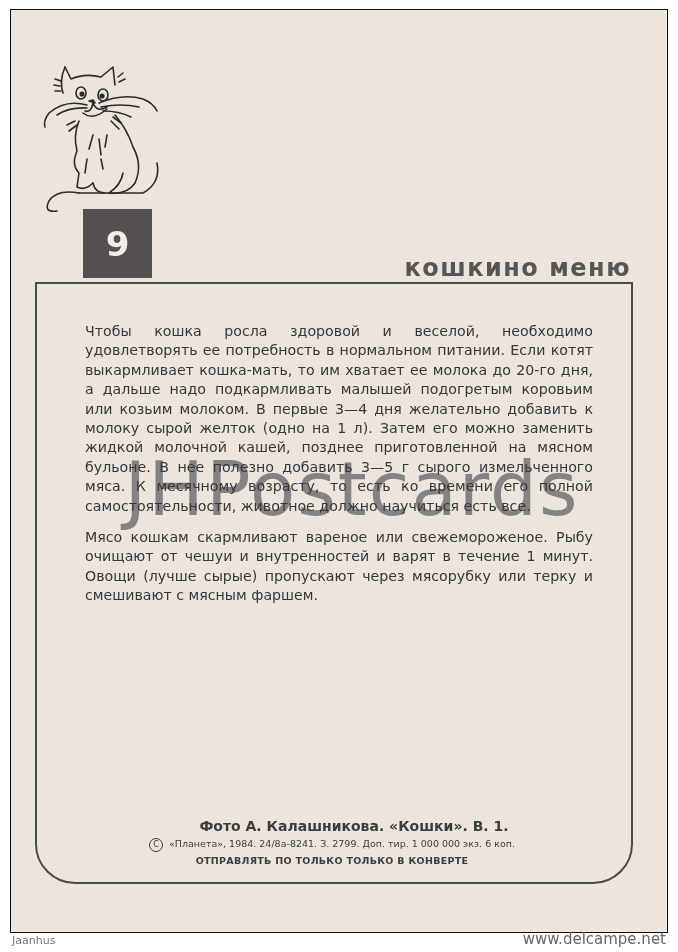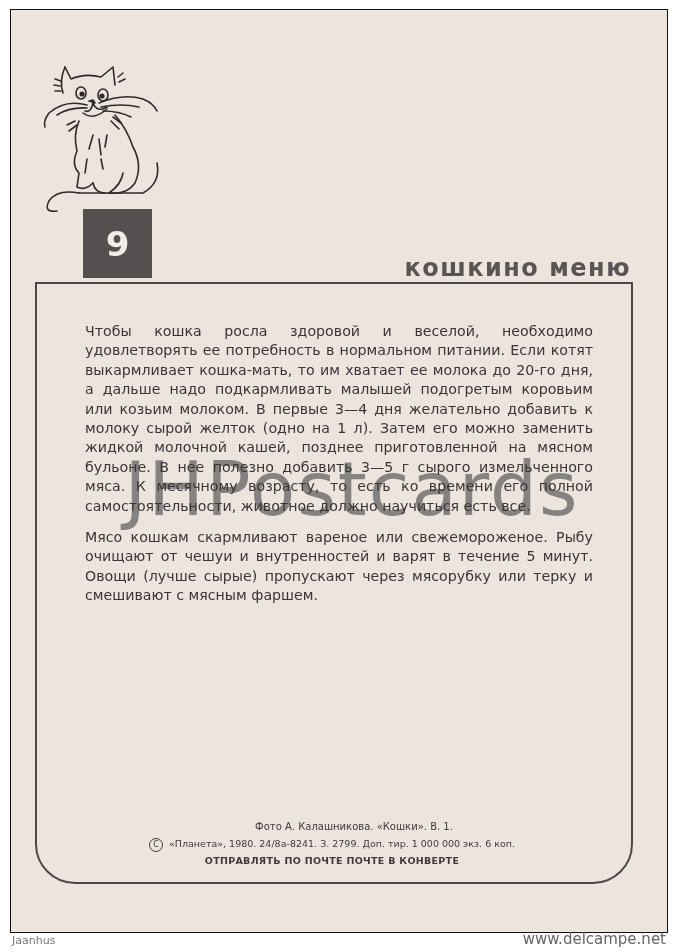--- a/index.html
+++ b/index.html
@@ -38,21 +38,21 @@
     .body-text {
       position: absolute; left: 36px; top: 26px; width: 532px;
       font-family: "DejaVu Sans", sans-serif; font-size: 14.2px; line-height: 19.4px; color: #3a3636;
       text-align: justify;
     }
     .body-text p { margin: 12px; text-indent: 0; }
     .credits {
       position: absolute; left: 24px; top: 808px; width: 594px; text-align: center;
       font-family: "DejaVu Sans", sans-serif; color: #3f3b3b;
     }
-    .credits .l1 { font-size: 10px; font-weight: normal; line-height: 17px; padding-left: 44px; }
+    .credits .l1 { font-size: 14px; font-weight: bold; line-height: 17px; padding-left: 44px; }
     .credits .l2 { font-size: 9.5px; line-height: 17px; }
     .credits .l3 { font-size: 9.5px; font-weight: bold; line-height: 17px; letter-spacing: 0.3px; }
     .copy-sym {
       display: inline-block; width: 12px; height: 12px; border: 1px solid #3f3b3b; border-radius: 50%;
       font-size: 8px; line-height: 12px; text-align: center; margin-right: 6px; vertical-align: middle;
     }
     .footer-left {
       position: absolute; left: 12px; top: 934px;
       font-family: "DejaVu Sans", sans-serif; font-size: 11px; color: #777; text-align: center;
     }
@@ -104,27 +104,27 @@
   <div class="num-box">
     <span>9</span>
   </div>
 
   <div class="title">кошкино меню</div>
 
   <div class="box">
     <div class="watermark">JHPostcards</div>
     <div class="body-text">
       <p>Чтобы кошка росла здоровой и веселой, необходимо удовлетворять ее потребность в нормальном питании. Если котят выкармливает кошка-мать, то им хватает ее молока до 20-го дня, а дальше надо подкармливать малышей подогретым коровьим или козьим молоком. В первые 3—4 дня желательно добавить к молоку сырой желток (одно на 1 л). Затем его можно заменить жидкой молочной кашей, позднее приготовленной на мясном бульоне. В нее полезно добавить 3—5 г сырого измельченного мяса. К месячному возрасту, то есть ко времени его полной самостоятельности, животное должно научиться есть все.</p>
-      <p>Мясо кошкам скармливают вареное или свежемороженое. Рыбу очищают от чешуи и внутренностей и варят в течение 5 минут. Овощи (лучше сырые) пропускают через мясорубку или терку и смешивают с мясным фаршем.</p>
+      <p>Мясо кошкам скармливают вареное или свежемороженое. Рыбу очищают от чешуи и внутренностей и варят в течение 1 минут. Овощи (лучше сырые) пропускают через мясорубку или терку и смешивают с мясным фаршем.</p>
     </div>
   </div>
 
   <div class="credits">
     <div class="l1">Фото А. Калашникова. «Кошки». В. 1.</div>
     <div class="l2">
-      <span class="copy-sym">C</span><span>«Планета», 1980. 24/8а-8241. З. 2799. Доп. тир. 1 000 000 экз. 6 коп.</span>
+      <span class="copy-sym">C</span><span>«Планета», 1984. 24/8а-8241. З. 2799. Доп. тир. 1 000 000 экз. 6 коп.</span>
     </div>
-    <div class="l3">ОТПРАВЛЯТЬ ПО ПОЧТЕ ПОЧТЕ В КОНВЕРТЕ</div>
+    <div class="l3">ОТПРАВЛЯТЬ ПО ТОЛЬКО ТОЛЬКО В КОНВЕРТЕ</div>
   </div>
 </div>
 
 <div class="footer-left">Jaanhus</div>
 <div class="footer-right">www.delcampe.net</div>
 
 </body></html>

